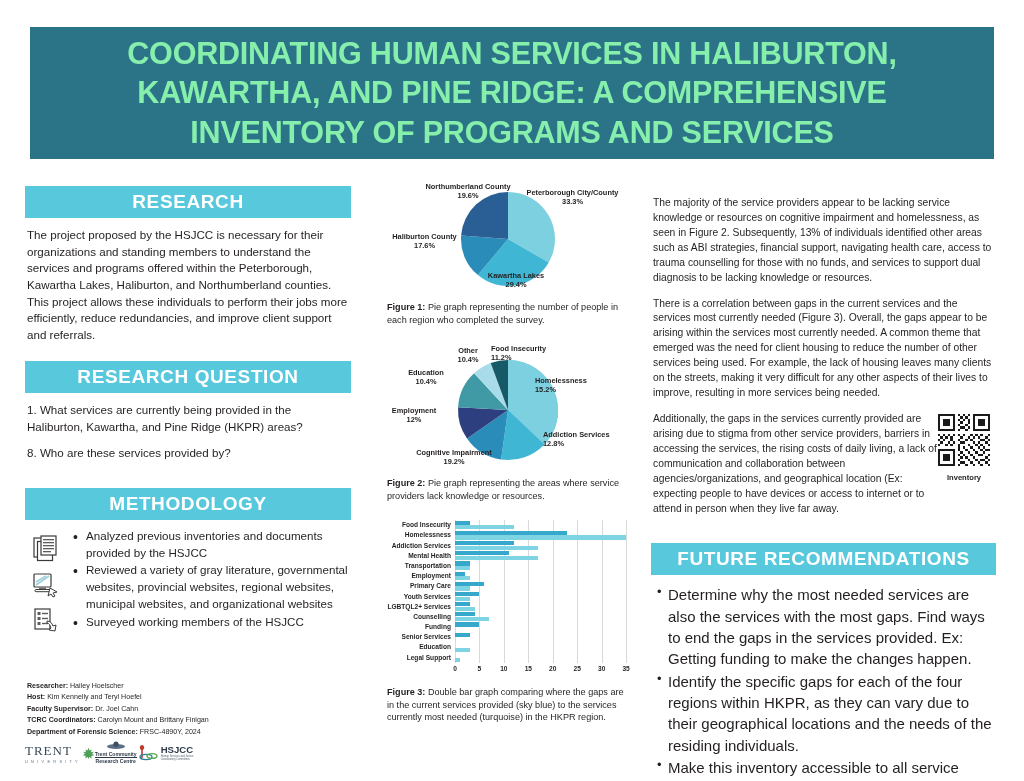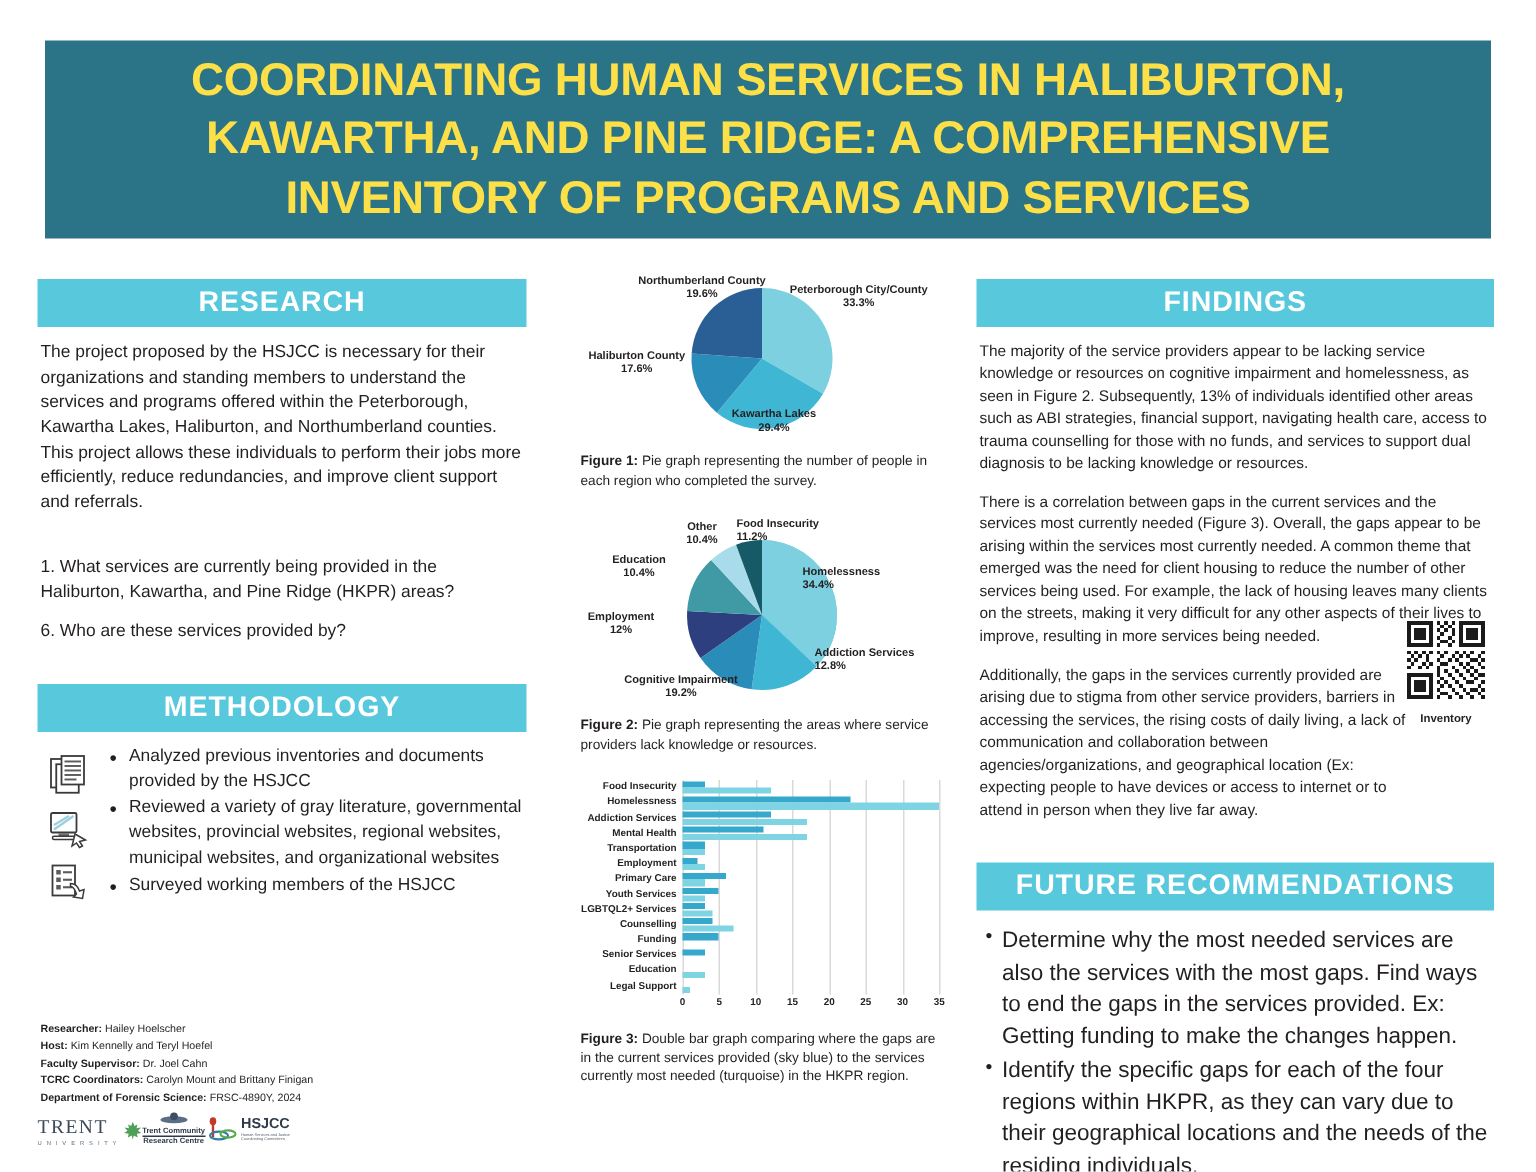--- a/index.html
+++ b/index.html
@@ -12,21 +12,21 @@
   }
   #poster { position: relative; width: 1024px; height: 781px; background: #fff; }
 
   
   .title-banner {
     position: absolute; left: 30px; top: 27px; width: 964px; height: 132px;
     background: #2b7488;
     display: flex; align-items: center; justify-content: center;
   }
   .title-text {
-    color: #fde047;
+    color: #86efac;
     font-size: 30.5px; font-weight: bold; line-height: 1.30;
     letter-spacing: -0.2px;
     text-align: center;
     width: 900px;
     text-transform: uppercase;
   }
 
   
   .sec-head {
     background: #58c8dd;
@@ -117,23 +117,24 @@
     <div class="block">
       <div class="sec-head">RESEARCH</div>
       <div class="body-text">
         <p>The project proposed by the HSJCC is necessary for their organizations and standing members to understand the services and programs offered within the Peterborough, Kawartha Lakes, Haliburton, and Northumberland counties. This project allows these individuals to perform their jobs more efficiently, reduce redundancies, and improve client support and referrals.</p>
       </div>
     </div>
 
     <div class="sec-gap"></div>
 
     <div class="block">
+      <div class="sec-head">RESEARCH QUESTION</div>
       <div class="body-text">
         <p>1. What services are currently being provided in the Haliburton, Kawartha, and Pine Ridge (HKPR) areas?</p>
-        <p>6. Who are these services provided by?</p>
+        <p>8. Who are these services provided by?</p>
       </div>
     </div>
 
     <div class="sec-gap" style="height:26px"></div>
 
     <div class="block">
       <div class="sec-head">METHODOLOGY</div>
       <div class="meth-wrap">
         <div class="meth-icons">
           <div class="meth-icon">
@@ -293,21 +294,21 @@
         <div class="pie-label" style="left:108px; top:0px; width:80px; text-align:left;">
           <span>Food Insecurity</span><br>
           <span>11.2%</span>
         </div>
         <div class="pie-label" style="left:14px; top:24px; width:58px;">
           <span>Education</span><br>
           <span>10.4%</span>
         </div>
         <div class="pie-label" style="left:152px; top:32px; width:80px; text-align:left;">
           <span>Homelessness</span><br>
-          <span>34.4%</span>
+          <span>15.2%</span>
         </div>
         <div class="pie-label" style="left:-2px; top:62px; width:66px;">
           <span>Employment</span><br>
           <span>12%</span>
         </div>
         <div class="pie-label" style="left:160px; top:86px; width:88px; text-align:left;">
           <span>Addiction Services</span><br>
           <span>12.8%</span>
         </div>
         <div class="pie-label" style="left:22px; top:104px; width:98px;">
@@ -421,21 +422,20 @@
       </div>
       <div class="fig-caption" style="margin-top:8px;">
         <b>Figure 3:</b><span> Double bar graph comparing where the gaps are in the current services provided (sky blue) to the services currently most needed (turquoise) in the HKPR region.</span>
       </div>
     </div>
   </div>
 
   <div class="col-right">
 
     <div class="block" style="position:relative;">
-      <div class="sec-head">FINDINGS</div>
       <div class="find-text">
         <p>The majority of the service providers appear to be lacking service knowledge or resources on cognitive impairment and homelessness, as seen in Figure 2. Subsequently, 13% of individuals identified other areas such as ABI strategies, financial support, navigating health care, access to trauma counselling for those with no funds, and services to support dual diagnosis to be lacking knowledge or resources.</p>
         <p>There is a correlation between gaps in the current services and the services most currently needed (Figure 3). Overall, the gaps appear to be arising within the services most currently needed. A common theme that emerged was the need for client housing to reduce the number of other services being used. For example, the lack of housing leaves many clients on the streets, making it very difficult for any other aspects of their lives to improve, resulting in more services being needed.</p>
         <p style="width:286px;">Additionally, the gaps in the services currently provided are arising due to stigma from other service providers, barriers in accessing the services, the rising costs of daily living, a lack of communication and collaboration between agencies/organizations, and geographical location (Ex: expecting people to have devices or access to internet or to attend in person when they live far away.</p>
       </div>
       <div class="qr-wrap">
         <svg class="qr-img" viewBox="0 0 21 21" shape-rendering="crispEdges">
           <rect width="21" height="21" fill="#fff"></rect>
           <g fill="#1a1a1a">
             <rect x="0" y="0" width="7" height="1"></rect>

